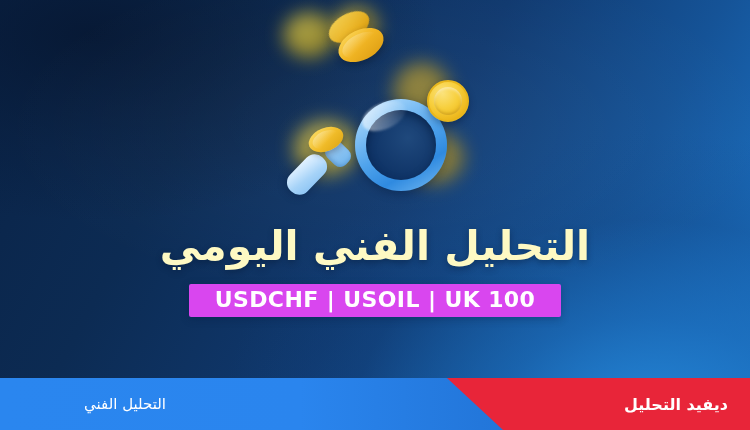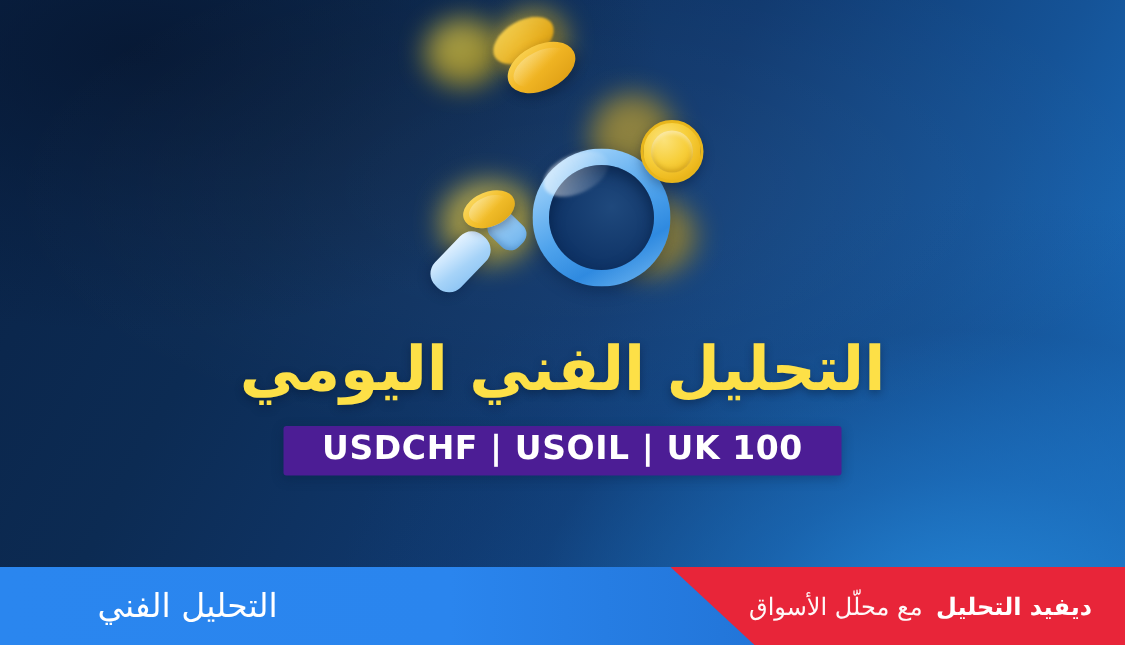--- a/index.html
+++ b/index.html
@@ -161,35 +161,35 @@
     filter:blur(6px);
     border-radius:50%;
     opacity:.82;
   }
 
   
   .headline{
     position:absolute;
     left:0;right:0;top:222px;
     text-align:center;
-    color:#fde047;
+    color:#fef9c3;
     font-size:41px;
     font-weight:700;
     line-height:1.18;
     letter-spacing:.2px;
     text-shadow:0 2px 6px rgba(2,18,42,.38);
   }
   .badge-row{
     position:absolute;
     left:0;right:0;top:284px;
     text-align:center;
   }
   .badge{
     display:inline-block;
-    background:#4c1d95;
+    background:#d946ef;
     color:#ffffff;
     font-size:22px;
     font-weight:600;
     letter-spacing:.4px;
     padding:3px 26px 5px;
     border-radius:2px;
     direction:ltr;
     box-shadow:0 2px 8px rgba(4,26,58,.30);
   }
 
@@ -220,21 +220,21 @@
     direction:rtl;
   }
   .credit-name{font-weight:700;}
   .credit-label{font-weight:400;opacity:.97;}
   .footer-tag{
     position:absolute;
     left:0;top:0;height:52px;
     width:250px;
     display:flex;align-items:center;justify-content:center;
     color:#ffffff;
-    font-size:22px;
+    font-size:15px;
     font-weight:400;
     direction:rtl;
   }
 </style>
 </head>
 <body>
 
 <div class="banner">
 
   <div class="bg-base"></div>
@@ -274,19 +274,18 @@
   <div class="badge-row">
     <span class="badge">USDCHF | USOIL | UK 100</span>
   </div>
 
   <div class="footer">
     <div class="footer-blue"></div>
     <div class="footer-red"></div>
 
     <div class="footer-credit">
       <span class="credit-name">ديفيد التحليل</span>
-      <span class="credit-label">مع محلّل الأسواق</span>
     </div>
 
     <div class="footer-tag">التحليل الفني</div>
   </div>
 
 </div>
 
 </body></html>

